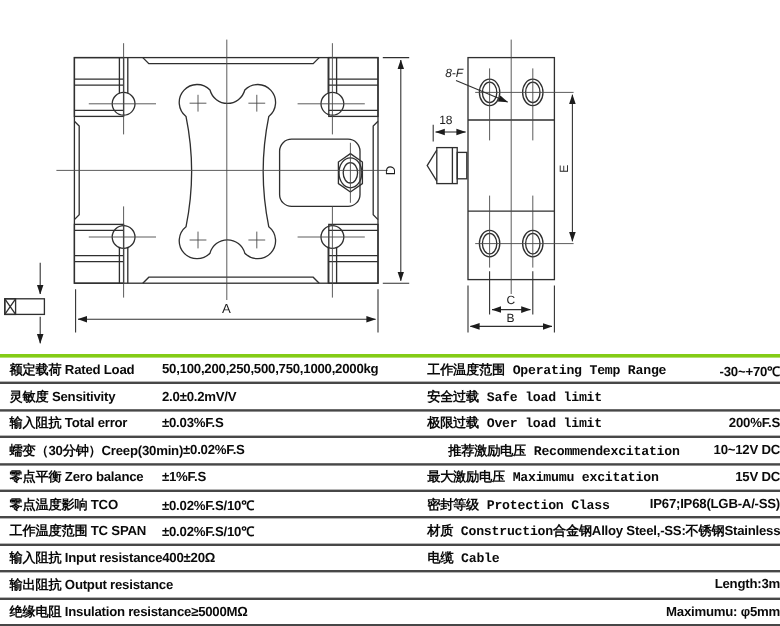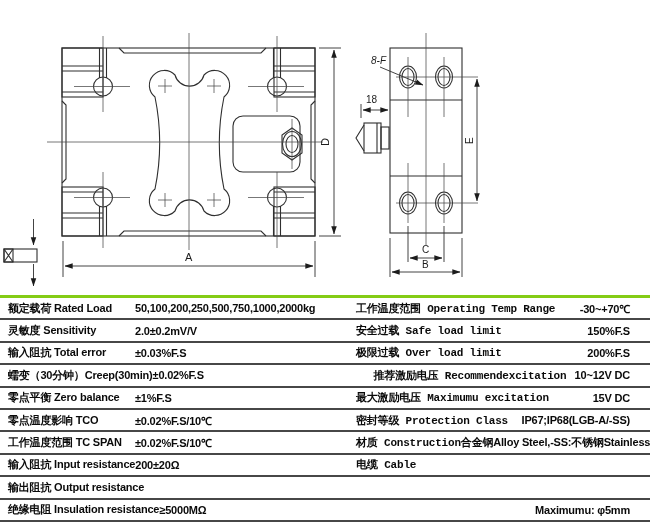--- a/index.html
+++ b/index.html
@@ -11,21 +11,21 @@
     border-top:3px solid #84cc16;box-sizing:border-box;
     font-family:"Liberation Sans",sans-serif;font-weight:bold;
     font-size:11px;color:#0a0a0a;letter-spacing:-0.2px;
   }
   .row{display:flex;align-items:center;height:22.4px;box-sizing:border-box;
        border-bottom:2px solid #474747;}
   .cell{white-space:nowrap;overflow:visible;}
   .ll{flex:0 0 127px;padding-left:8px;}
   .lv{flex:0 0 212px;}
   .rl{flex:0 0 auto;padding-left:9px;font-family:Liberation Mono, monospace;}
-  .rv{flex:1 1 auto;text-align:right;padding-right:20px;}
+  .rv{flex:1 1 auto;text-align:right;padding-right:0;}
 </style>
 </head>
 <body>
 
 <div class="stage">
 
   <svg class="drawing" width="650" height="295" viewBox="0 0 650 295">
     <defs>
       <marker id="ar" viewBox="0 0 10 10" refX="9.5" refY="5" markerWidth="9" markerHeight="9" orient="auto-start-reverse">
         <path d="M0,1.6 L10,5 L0,8.4 Z" fill="#1c1c1c"></path>
@@ -160,21 +160,20 @@
     <div class="row">
       <div class="cell ll">额定载荷 Rated Load</div>
       <div class="cell lv">50,100,200,250,500,750,1000,2000kg</div>
       <div class="cell rl">工作温度范围 Operating Temp Range</div>
       <div class="cell rv">-30~+70℃</div>
     </div>
     <div class="row">
       <div class="cell ll">灵敏度 Sensitivity</div>
       <div class="cell lv">2.0±0.2mV/V</div>
       <div class="cell rl">安全过载 Safe load limit</div>
-      <div class="cell rv">150%F.S</div>
     </div>
     <div class="row">
       <div class="cell ll">输入阻抗 Total error</div>
       <div class="cell lv">±0.03%F.S</div>
       <div class="cell rl">极限过载 Over load limit</div>
       <div class="cell rv">200%F.S</div>
     </div>
     <div class="row">
       <div class="cell ll">蠕变（30分钟）Creep(30min)</div>
       <div class="cell lv">±0.02%F.S</div>
@@ -194,27 +193,28 @@
       <div class="cell rv">IP67;IP68(LGB-A/-SS)</div>
     </div>
     <div class="row">
       <div class="cell ll">工作温度范围 TC SPAN</div>
       <div class="cell lv">±0.02%F.S/10℃</div>
       <div class="cell rl">材质 Construction</div>
       <div class="cell rv">合金钢Alloy Steel,-SS:不锈钢Stainless Steel</div>
     </div>
     <div class="row">
       <div class="cell ll">输入阻抗 Input resistance</div>
-      <div class="cell lv">200±20Ω</div>
+      <div class="cell lv">400±20Ω</div>
       <div class="cell rl">电缆 Cable</div>
       <div class="cell rv"></div>
     </div>
     <div class="row">
       <div class="cell ll">输出阻抗 Output resistance</div>
       <div class="cell rl"></div>
+      <div class="cell rv">Length:3m</div>
     </div>
     <div class="row">
       <div class="cell ll">绝缘电阻 Insulation resistance</div>
       <div class="cell lv">≥5000MΩ</div>
       <div class="cell rl"></div>
       <div class="cell rv">Maximumu: φ5mm</div>
     </div>
   </div>
 </div>
 

